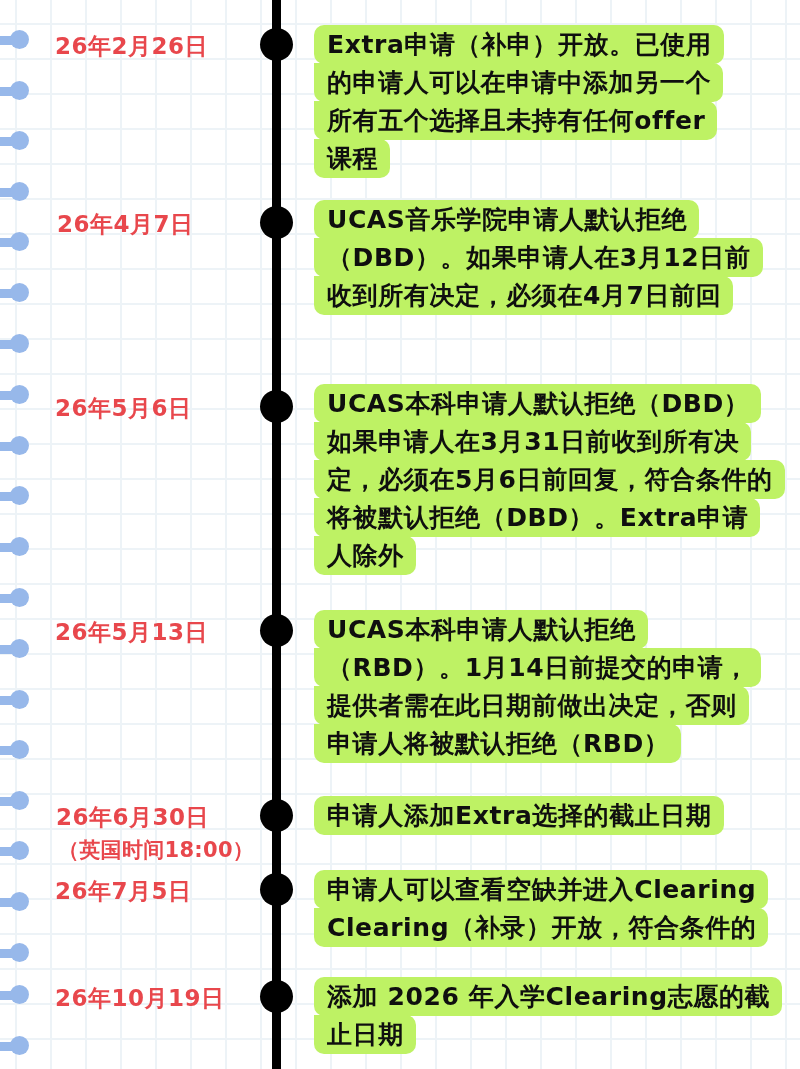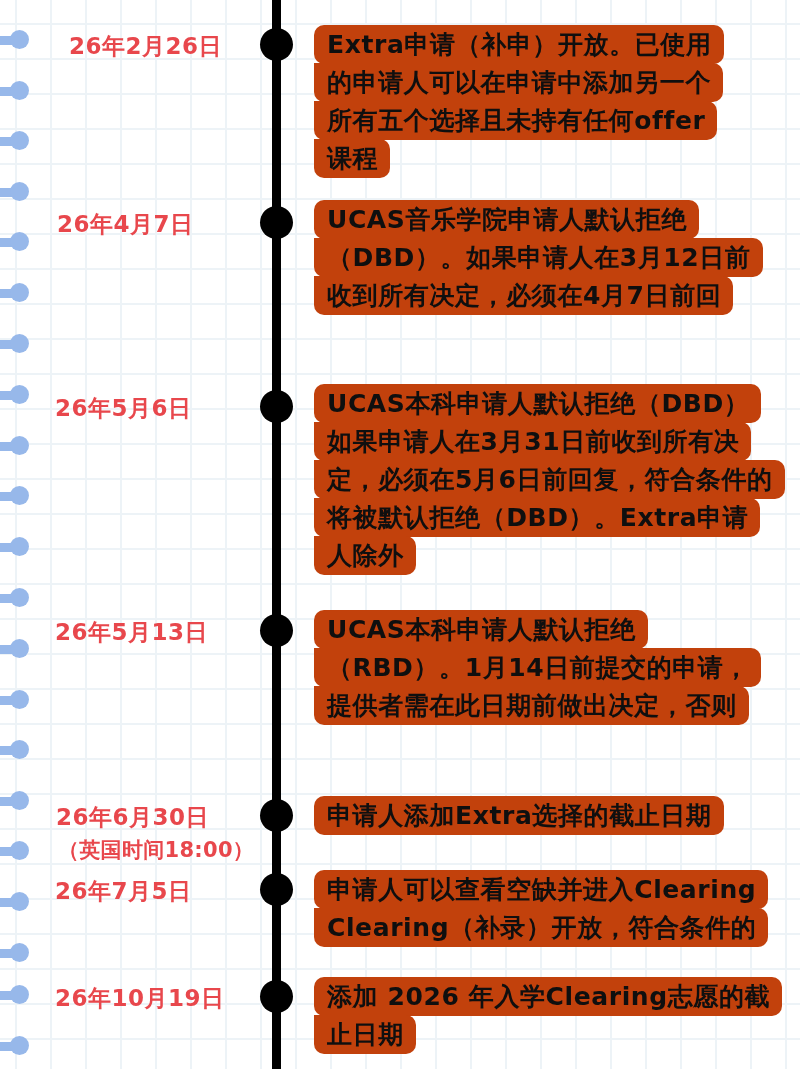--- a/index.html
+++ b/index.html
@@ -19,21 +19,21 @@
   .ring .knob { position: absolute; left: 10px; top: 0; width: 19px; height: 19px; background: #97b8ea; border-radius: 50%; }
 
   .timeline-line { position: absolute; left: 272px; top: 0; width: 9px; height: 1069px; background: #000; }
   .dot { position: absolute; left: 260px; width: 33px; height: 33px; border-radius: 50%; background: #000; }
 
   .date { position: absolute; color: #e8474c; font-weight: bold; font-size: 23px; letter-spacing: 0.5px; white-space: nowrap; }
   .date .sub { display: block; font-size: 21px; margin-top: 3px; margin-left: 2px; letter-spacing: 0.3px; }
 
   .bubble { position: absolute; left: 314px; }
   .line {
-    display: table; background: #c2410c; color: #0f0f0f; font-weight: bold;
+    display: table; background: #bef264; color: #0f0f0f; font-weight: bold;
     font-size: 25px; line-height: 39px; padding: 0 12px 0 13px; white-space: nowrap;
     border-radius: 10px; letter-spacing: 0.6px;
   }
   .line + .line { border-top-left-radius: 0; margin-top: -1px; }
 </style>
 </head>
 <body>
 
 <div class="rings">
   <div class="ring" style="top:30px">
@@ -118,21 +118,21 @@
     </div>
   <div class="ring" style="top:1036px">
       <div class="bar"></div>
       <div class="knob"></div>
     </div>
 </div>
 
 <div class="timeline-line"></div>
 
 <div class="dot" style="top:28px"></div>
-<div class="date" style="left:69px; top:31px">26年2月26日</div>
+<div class="date" style="left:55px; top:31px">26年2月26日</div>
 <div class="bubble" style="top:25px">
   <span class="line">Extra申请（补申）开放。已使用</span>
   <span class="line">的申请人可以在申请中添加另一个</span>
   <span class="line">所有五个选择且未持有任何offer</span>
   <span class="line">课程</span>
 </div>
 
 <div class="dot" style="top:206px"></div>
 <div class="date" style="left:57px; top:209px">26年4月7日</div>
 <div class="bubble" style="top:200px">
@@ -150,20 +150,21 @@
   <span class="line">将被默认拒绝（DBD）。Extra申请</span>
   <span class="line">人除外</span>
 </div>
 
 <div class="dot" style="top:614px"></div>
 <div class="date" style="left:55px; top:617px">26年5月13日</div>
 <div class="bubble" style="top:610px">
   <span class="line">UCAS本科申请人默认拒绝</span>
   <span class="line">（RBD）。1月14日前提交的申请，</span>
   <span class="line">提供者需在此日期前做出决定，否则</span>
+  <span class="line">申请人将被默认拒绝（RBD）</span>
 </div>
 
 <div class="dot" style="top:799px"></div>
 <div class="date" style="left:56px; top:802px">
   <span>26年6月30日</span>
   <span class="sub">（英国时间18:00）</span>
 </div>
 <div class="bubble" style="top:796px">
   <span class="line">申请人添加Extra选择的截止日期</span>
 </div>

